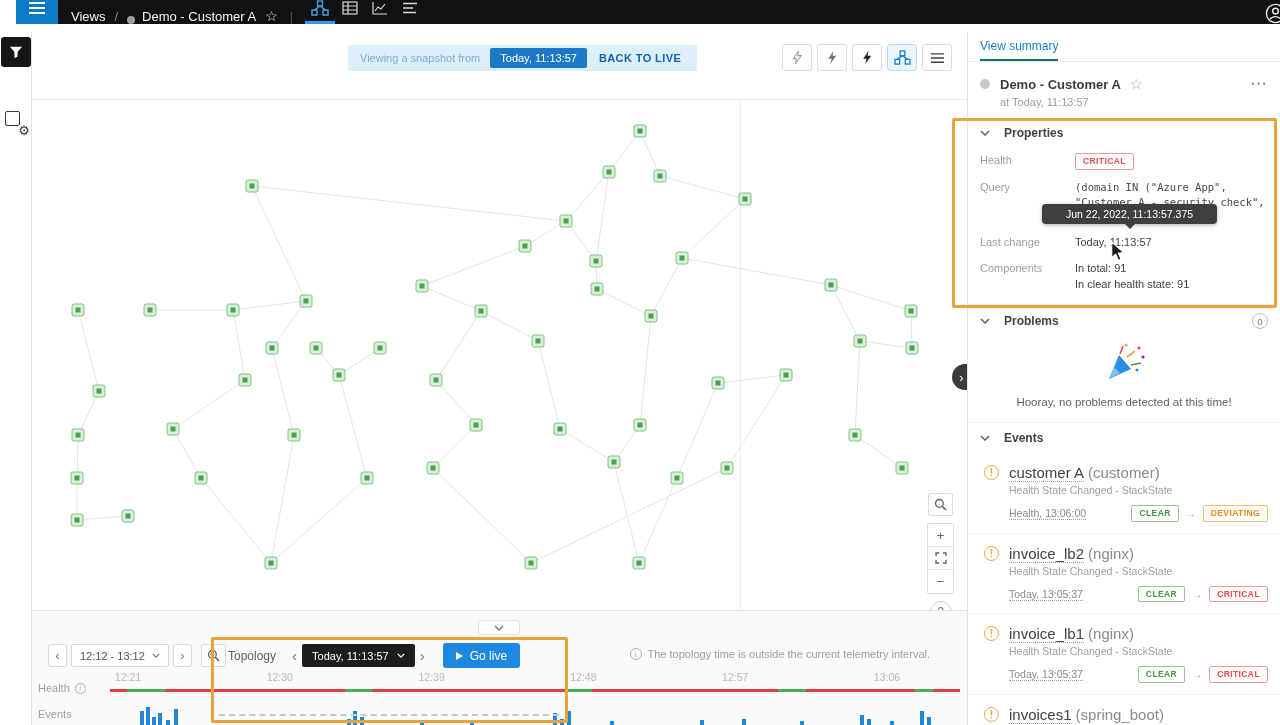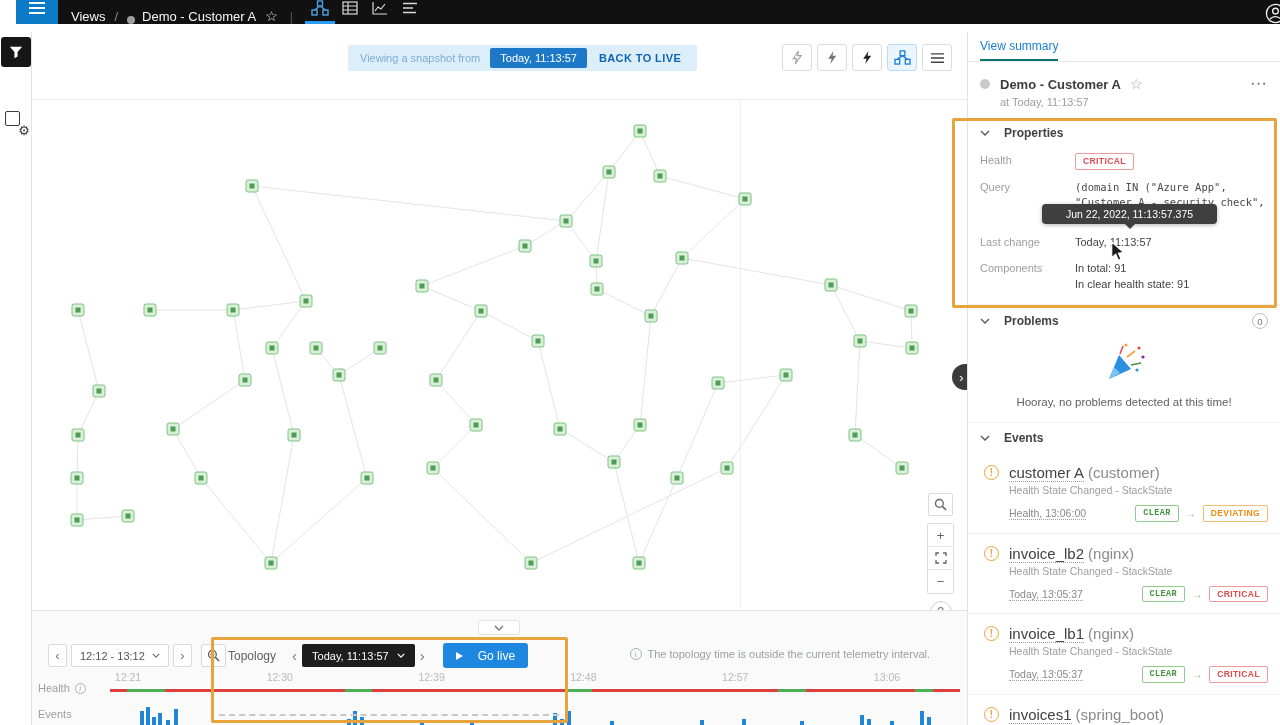--- a/index.html
+++ b/index.html
@@ -80,21 +80,21 @@
   .tl-left { position:absolute; left:16px; top:33px; display:flex; align-items:center; gap:4px; }
   .sq-btn { height:23px; min-width:19px; background:#fff; border:1px solid #d9d9d9; border-radius:2px;
             color:#757575; font-size:13px; display:flex; align-items:center; justify-content:center; cursor:pointer; }
   .range-btn { padding:0 8px; font-size:11px; color:#555; gap:7px; }
   .tl-topology { position:absolute; left:196px; top:32px; display:flex; align-items:center; }
   .tl-top-label { font-size:12px; color:#616161; margin-right:11px; }
   .chev-btn { background:none; border:none; color:#757575; font-size:15px; padding:0 5px; cursor:pointer; }
   .time-chip { background:#1d1d1d; color:#fff; border:none; border-radius:2px; height:23px; padding:0 10px;
                font-size:11px; display:flex; align-items:center; gap:8px; cursor:pointer; }
   .golive-btn { margin-left:13px; background:#1e88e0; color:#fff; border:none; border-radius:3px; height:25px;
-                padding:0 13px; font-size:12px; display:flex; align-items:center; gap:15px; cursor:pointer; }
+                padding:0 13px; font-size:12px; display:flex; align-items:center; gap:7px; cursor:pointer; }
   .play-tri { width:0; height:0; border-left:7px solid #fff; border-top:4.5px solid transparent;
               border-bottom:4.5px solid transparent; }
   .tl-notice { position:absolute; right:37px; top:37px; display:flex; align-items:center; gap:6px;
                font-size:11px; color:#9aa0a6; }
   .i-circ { display:inline-flex; width:12px; height:12px; border:1px solid #aab0b6; border-radius:50%;
             color:#aab0b6; font-size:8.5px; align-items:center; justify-content:center;
             font-family:"Liberation Serif", serif; font-style:italic; flex-shrink:0; }
   .tl-ticks { position:absolute; left:0; top:60px; width:935px; height:12px; }
   .tick { position:absolute; transform:translateX(-50%); font-size:10.5px; color:#b9b9b9; }
   .lane-label { position:absolute; left:6px; font-size:11px; color:#9e9e9e; display:flex; gap:5px; align-items:center; }
@@ -123,21 +123,21 @@
   .count-pill { margin-left:auto; width:16px; height:16px; border:1px solid #bdbdbd; border-radius:50%;
                 color:#757575; font-size:9.5px; display:flex; align-items:center; justify-content:center; }
   .prop-row { display:flex; padding:5px 12px; font-size:11px; line-height:1.45; }
   .prop-label { width:95px; flex-shrink:0; color:#9e9e9e; }
   .prop-value { color:#424242; }
   .mono { font-family:"DejaVu Sans Mono", monospace; font-size:10.5px; color:#4a4a4a; }
   .link-ish { border-bottom:1px dotted #9e9e9e; cursor:pointer; }
   .badge { display:inline-block; font-size:8.5px; font-weight:bold; letter-spacing:.4px; padding:2px 7px;
            border-radius:2px; border:1px solid; background:#fff; line-height:1.25; }
   .badge.critical { color:#e5484d; border-color:#ee9a9d; }
-  .badge.clear { color:#43953f; border-color:#93c98f;font-family:Liberation Mono, monospace; }
+  .badge.clear { color:#43953f; border-color:#93c98f; }
   .badge.deviating { color:#ee8d0c; border-color:#f3bc70; }
   .problems-body { text-align:center; padding:6px 10px 14px 10px; }
   .hooray { font-size:11.5px; color:#616161; margin-top:10px; }
   .event-card { display:flex; gap:10px; padding:11px 12px 11px 16px; border-bottom:1px solid #f0f0f0; }
   .warn-circ { width:15px; height:15px; border:1.6px solid #f0a23c; border-radius:50%; color:#f0a23c;
                font-size:10px; font-weight:bold; display:flex; align-items:center; justify-content:center;
                flex-shrink:0; margin-top:1px; }
   .ev-body { flex:1; min-width:0; }
   .ev-line1 { font-size:15px; color:#424242; }
   .ev-type { color:#8a8a8a; margin-left:4px; }

